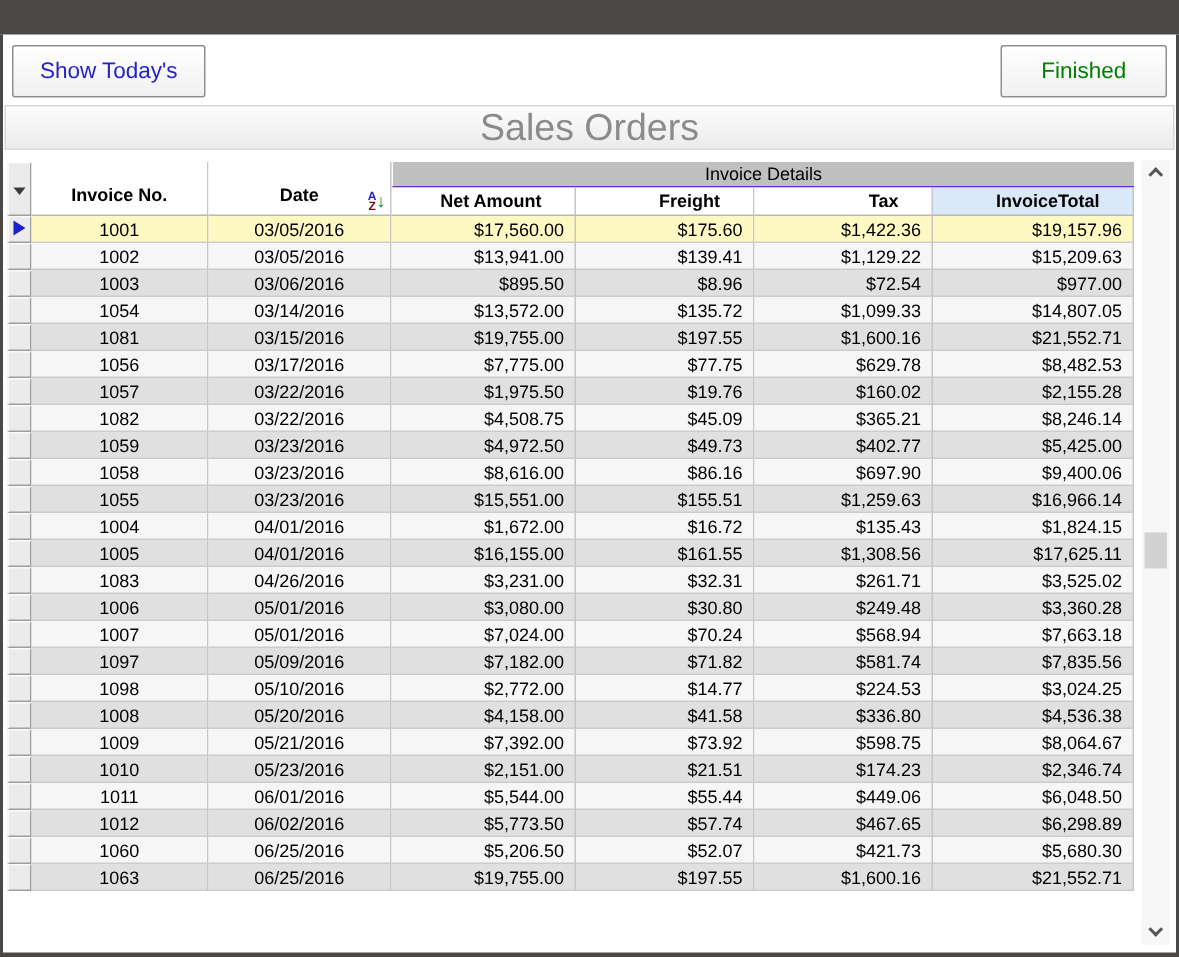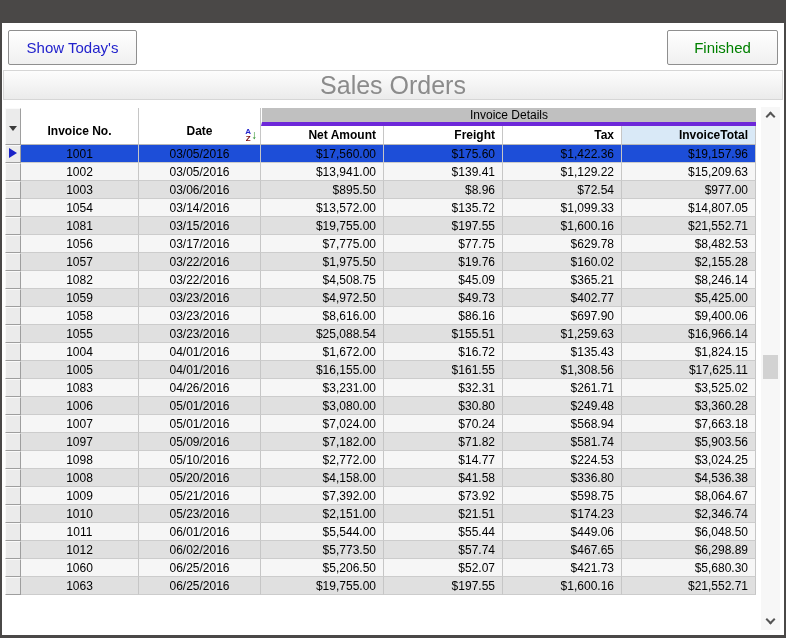--- a/index.html
+++ b/index.html
@@ -24,28 +24,28 @@
                 background:linear-gradient(#fdfdfd,#ebebeb); border:1px solid #d6d6d6;
                 text-align:center; line-height:28px; font-size:25px; color:#8b8b8b; }
 
   
   .grid { position:absolute; left:5px; top:108px; width:751px; }
   table { border-collapse:separate; border-spacing:0; table-layout:fixed; width:751px; }
   th, td { overflow:hidden; white-space:nowrap; padding:0; font-size:12px; color:#000; }
 
   thead th { background:#ffffff; font-weight:bold; }
   th.band { height:17px; background:#c0c0c0; text-align:center; font-weight:normal;
-            border-bottom:4px solid #6d28d9; border-left:1px solid #ffffff; }
+            border-bottom:1px solid #6d28d9; border-left:1px solid #ffffff; }
   th.corner { border-right:1px solid #9e9e9e; border-bottom:1px solid #9e9e9e;
               border-top:1px solid #fafafa; border-left:1px solid #fafafa; background:#ebebeb;
               vertical-align:middle; text-align:center; }
   th.colhead { height:19px; border-right:1px solid #c6c6c6; border-bottom:1px solid #b7b7b7;
                vertical-align:middle; }
   th.tall { height:36px; text-align:center; vertical-align:bottom; padding-bottom:6px; }
-  th.right { text-align:right; padding-right:7px; }
+  th.right { text-align:right; padding-right:22px; }
   th.center { text-align:center; }
   th.total-head { background:#d9e9f7; }
   .date-head { position:relative; }
 
   
   .sort-icon { position:absolute; right:3px; bottom:2px; display:flex; align-items:center; }
   .sort-az { display:flex; flex-direction:column; font-size:8px; line-height:7px; font-weight:bold; }
   .sort-a { color:#2525cc; }
   .sort-z { color:#7b0d0d; }
   .sort-arrow { color:#1e8a1e; font-size:12px; font-weight:bold; line-height:12px; margin-left:0px; }
@@ -53,21 +53,21 @@
   
   .filter-tri { display:inline-block; width:0; height:0; border-left:4px solid transparent;
                 border-right:4px solid transparent; border-top:5px solid #3a3a3a; }
 
   tbody td { height:18px; border-right:1px solid #c6c6c6; border-bottom:1px solid #cccccc;
              vertical-align:middle; }
   tbody td.ind { background:#ebebeb; border-right:1px solid #9e9e9e; border-bottom:1px solid #9e9e9e;
                  border-top:1px solid #fafafa; border-left:1px solid #fafafa; text-align:center; }
   tr.light td:not(.ind) { background:#f6f6f6; }
   tr.dark  td:not(.ind) { background:#e0e0e0; }
-  tr.sel   td:not(.ind) { background:#1d4ed8; }
+  tr.sel   td:not(.ind) { background:#fef9c3; }
   td.center { text-align:center; }
   td.money { text-align:right; padding-right:7px; }
   .tri { display:inline-block; width:0; height:0; border-left:8px solid #1a23c8;
          border-top:5px solid transparent; border-bottom:5px solid transparent; margin-top:1px; }
 
   
   .totals-bar { position:absolute; left:5px; top:608px; width:751px; height:20px;
                 background:#b9b9b9; border-bottom:2px solid #141414; }
   .total-box { position:absolute; top:0px; height:20px; background:#c9c9c9;
                border:1px solid #f0f0f0; box-shadow:0 0 0 1px #8d8d8d; font-weight:bold;
@@ -225,21 +225,21 @@
             <td class="center">03/23/2016</td>
             <td class="money">$8,616.00</td>
             <td class="money">$86.16</td>
             <td class="money">$697.90</td>
             <td class="money">$9,400.06</td>
           </tr>
           <tr class="dark">
             <td class="ind"></td>
             <td class="center">1055</td>
             <td class="center">03/23/2016</td>
-            <td class="money">$25,088.54</td>
+            <td class="money">$15,551.00</td>
             <td class="money">$155.51</td>
             <td class="money">$1,259.63</td>
             <td class="money">$16,966.14</td>
           </tr>
           <tr class="light">
             <td class="ind"></td>
             <td class="center">1004</td>
             <td class="center">04/01/2016</td>
             <td class="money">$1,672.00</td>
             <td class="money">$16.72</td>
@@ -282,21 +282,21 @@
             <td class="money">$568.94</td>
             <td class="money">$7,663.18</td>
           </tr>
           <tr class="dark">
             <td class="ind"></td>
             <td class="center">1097</td>
             <td class="center">05/09/2016</td>
             <td class="money">$7,182.00</td>
             <td class="money">$71.82</td>
             <td class="money">$581.74</td>
-            <td class="money">$5,903.56</td>
+            <td class="money">$7,835.56</td>
           </tr>
           <tr class="light">
             <td class="ind"></td>
             <td class="center">1098</td>
             <td class="center">05/10/2016</td>
             <td class="money">$2,772.00</td>
             <td class="money">$14.77</td>
             <td class="money">$224.53</td>
             <td class="money">$3,024.25</td>
           </tr>

